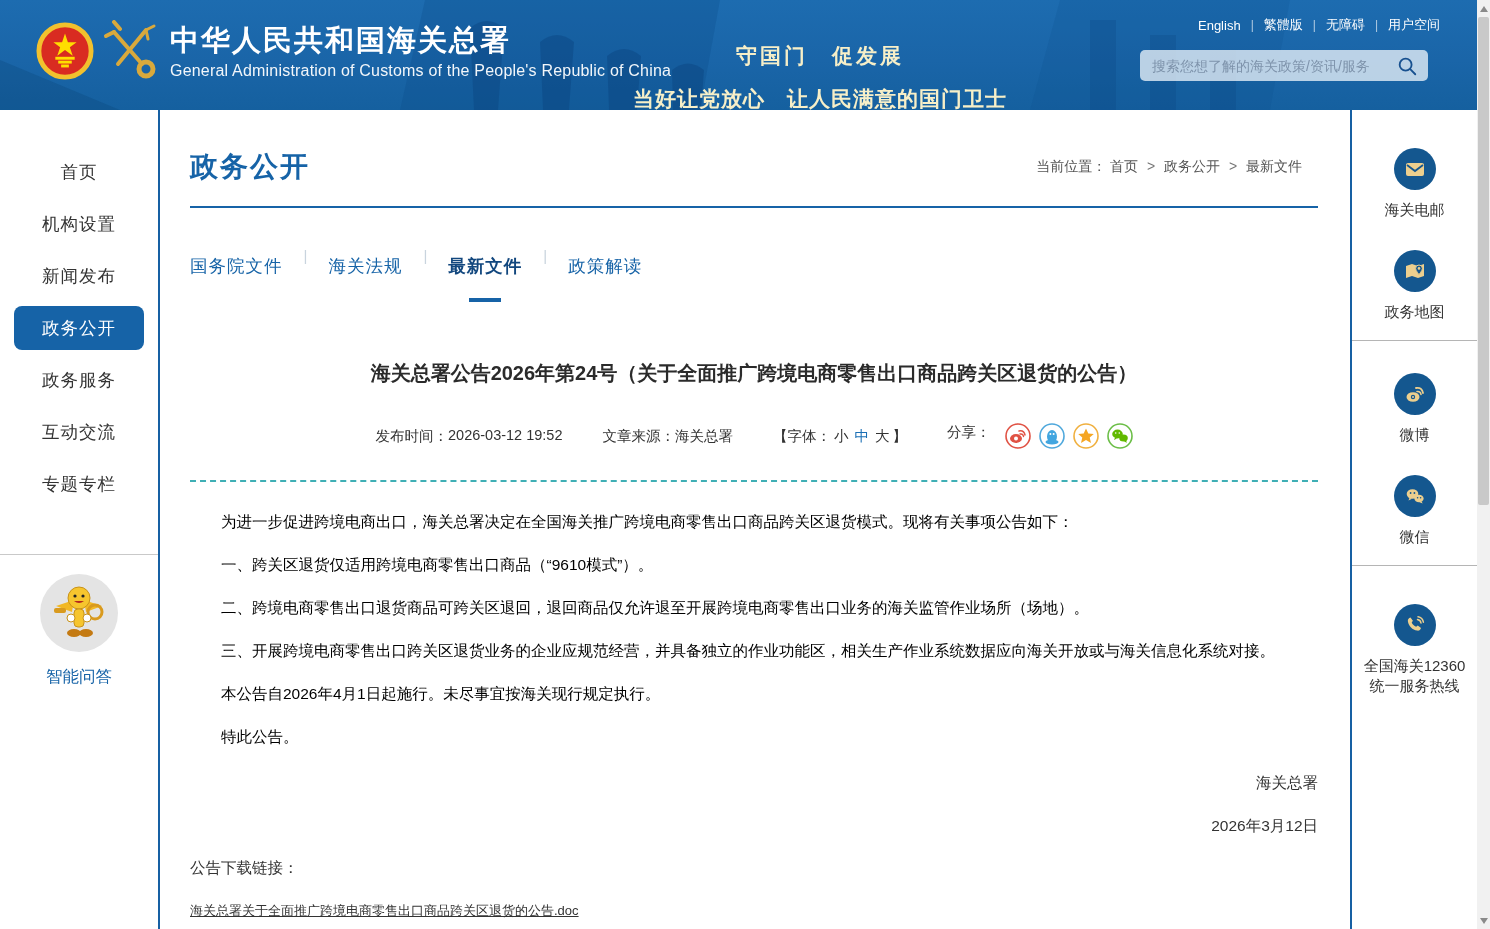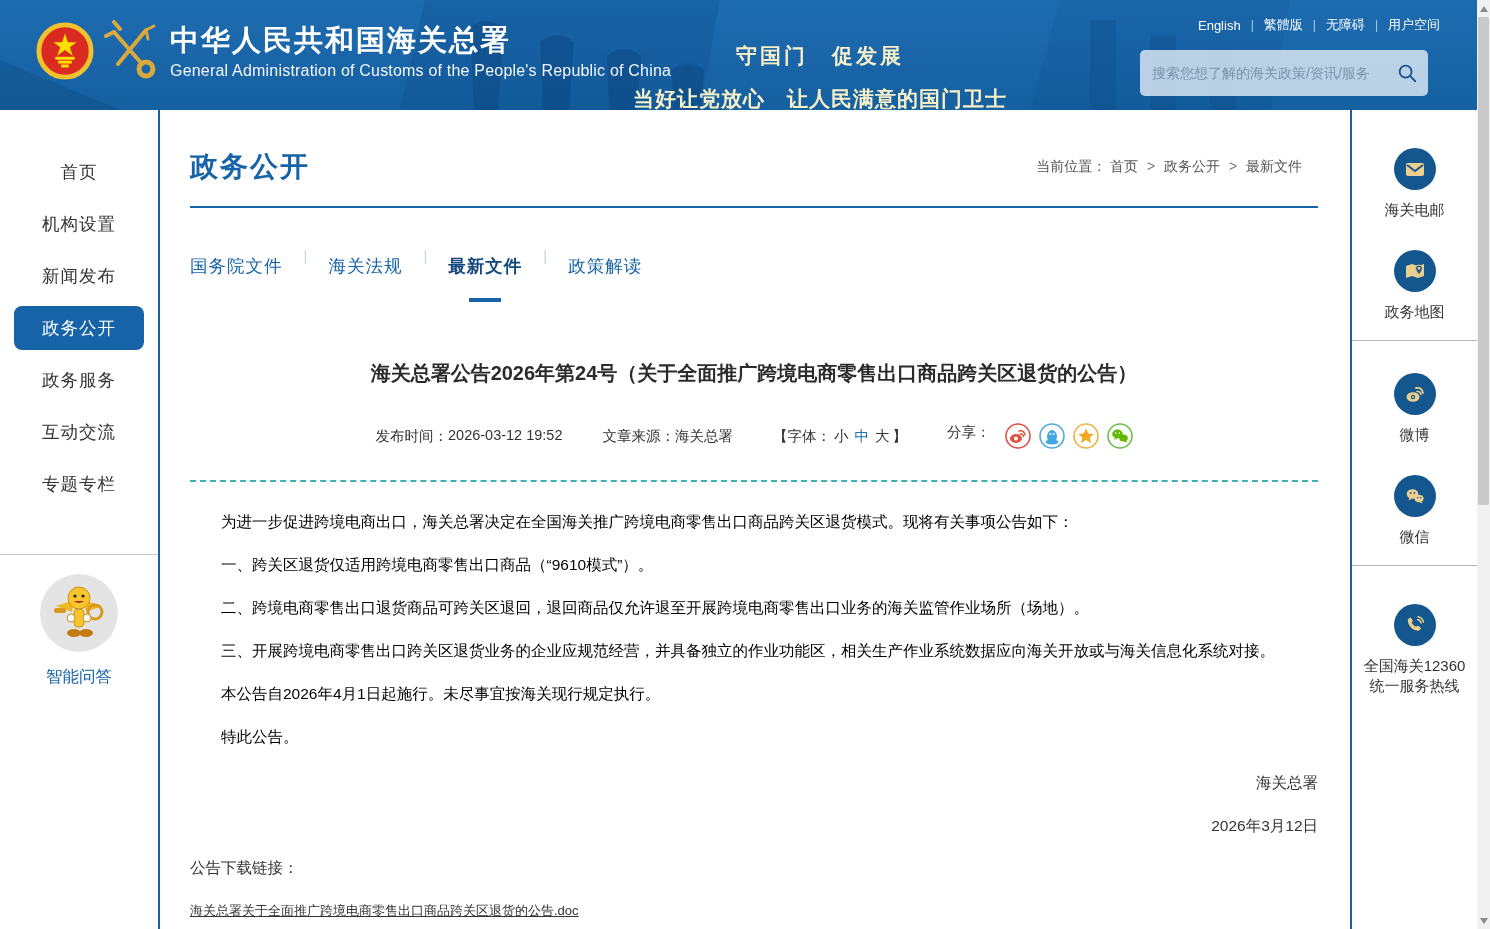--- a/index.html
+++ b/index.html
@@ -18,21 +18,21 @@
   .site-title { font-size:29px; font-weight:bold; letter-spacing:2px; line-height:34px; }
   .site-sub { font-size:16px; margin-top:5px; letter-spacing:.2px; color:#f2f6fa; }
   .slogan { position:absolute; left:610px; top:24px; width:420px; text-align:center;
     color:#f7efc8; font-weight:bold; z-index:2;margin-top:18px; }
   .slogan-l1 { font-size:21px; letter-spacing:3px; }
   .slogan-l2 { font-size:21px; letter-spacing:1px; margin-top:15px; white-space:nowrap; }
   .top-right { position:absolute; right:37px; top:16px; width:300px; z-index:2; }
   .quick-links { display:flex; justify-content:flex-end; align-items:center; color:#fff; font-size:13px; }
   .quick-links .ql { cursor:pointer; white-space:nowrap; }
   .quick-links .sep { color:rgba(255,255,255,.65); margin:0 10px; font-size:12px; }
-  .search-box { margin-top:16px; width:288px; height:46px; background:rgba(228,237,246,.8);
+  .search-box { margin-top:16px; width:288px; height:31px; background:rgba(228,237,246,.8);
     border-radius:5px; display:flex; align-items:center; padding:0 10px 0 12px; }
   .search-box input { flex:1; border:none; outline:none; background:transparent; font-size:14px;
     color:#2a4b6e; font-family:inherit; }
   .search-box input::placeholder { color:#7e93ab; }
   .search-icon { width:22px; height:22px; flex:0 0 auto; cursor:pointer; }
 
   
   .left-nav { position:absolute; left:0; top:110px; width:160px; height:819px; background:#fff;
     border-right:2px solid #1760a3; }
   .nav-items { padding-top:36px; }

